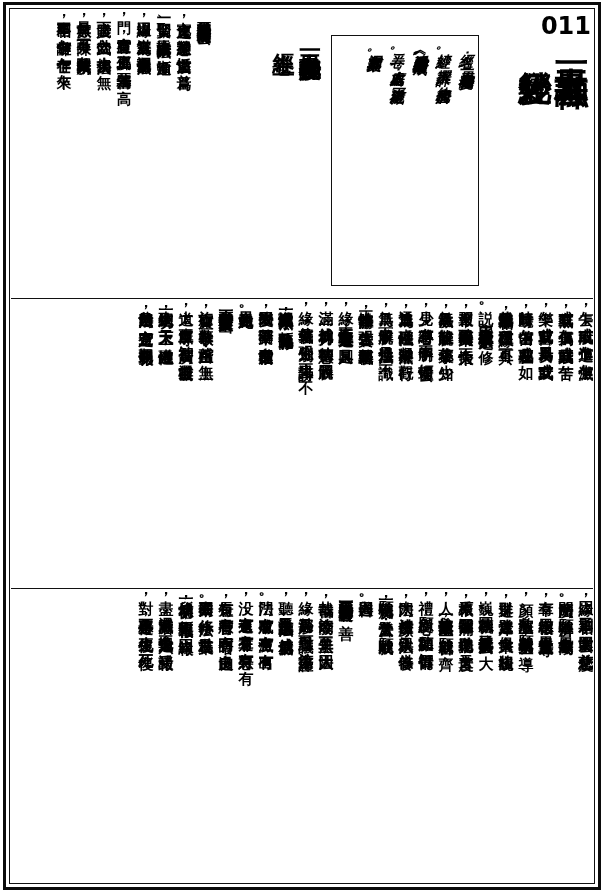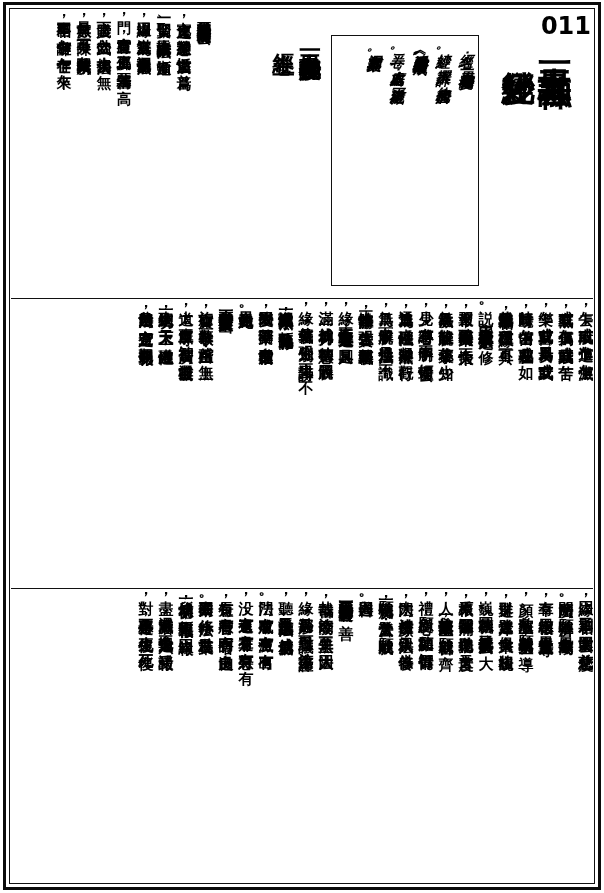--- a/index.html
+++ b/index.html
@@ -70,21 +70,20 @@
   #sec-mid .vcol,#sec-bot .vcol{font-size:15.0px;}
 
   
   .title-block{
     flex:0 0 108px;
     height:100%;
     position:relative;
     display:flex;
     flex-direction:row-reverse;
     align-items:flex-start;
-    justify-content:center;
   }
   .title-main{
     writing-mode:vertical-rl;
     text-orientation:upright;
     font-size:34px;
     line-height:1.0;
     font-weight:700;
     letter-spacing:1px;
     margin-right:4px;
     margin-top:30px;

